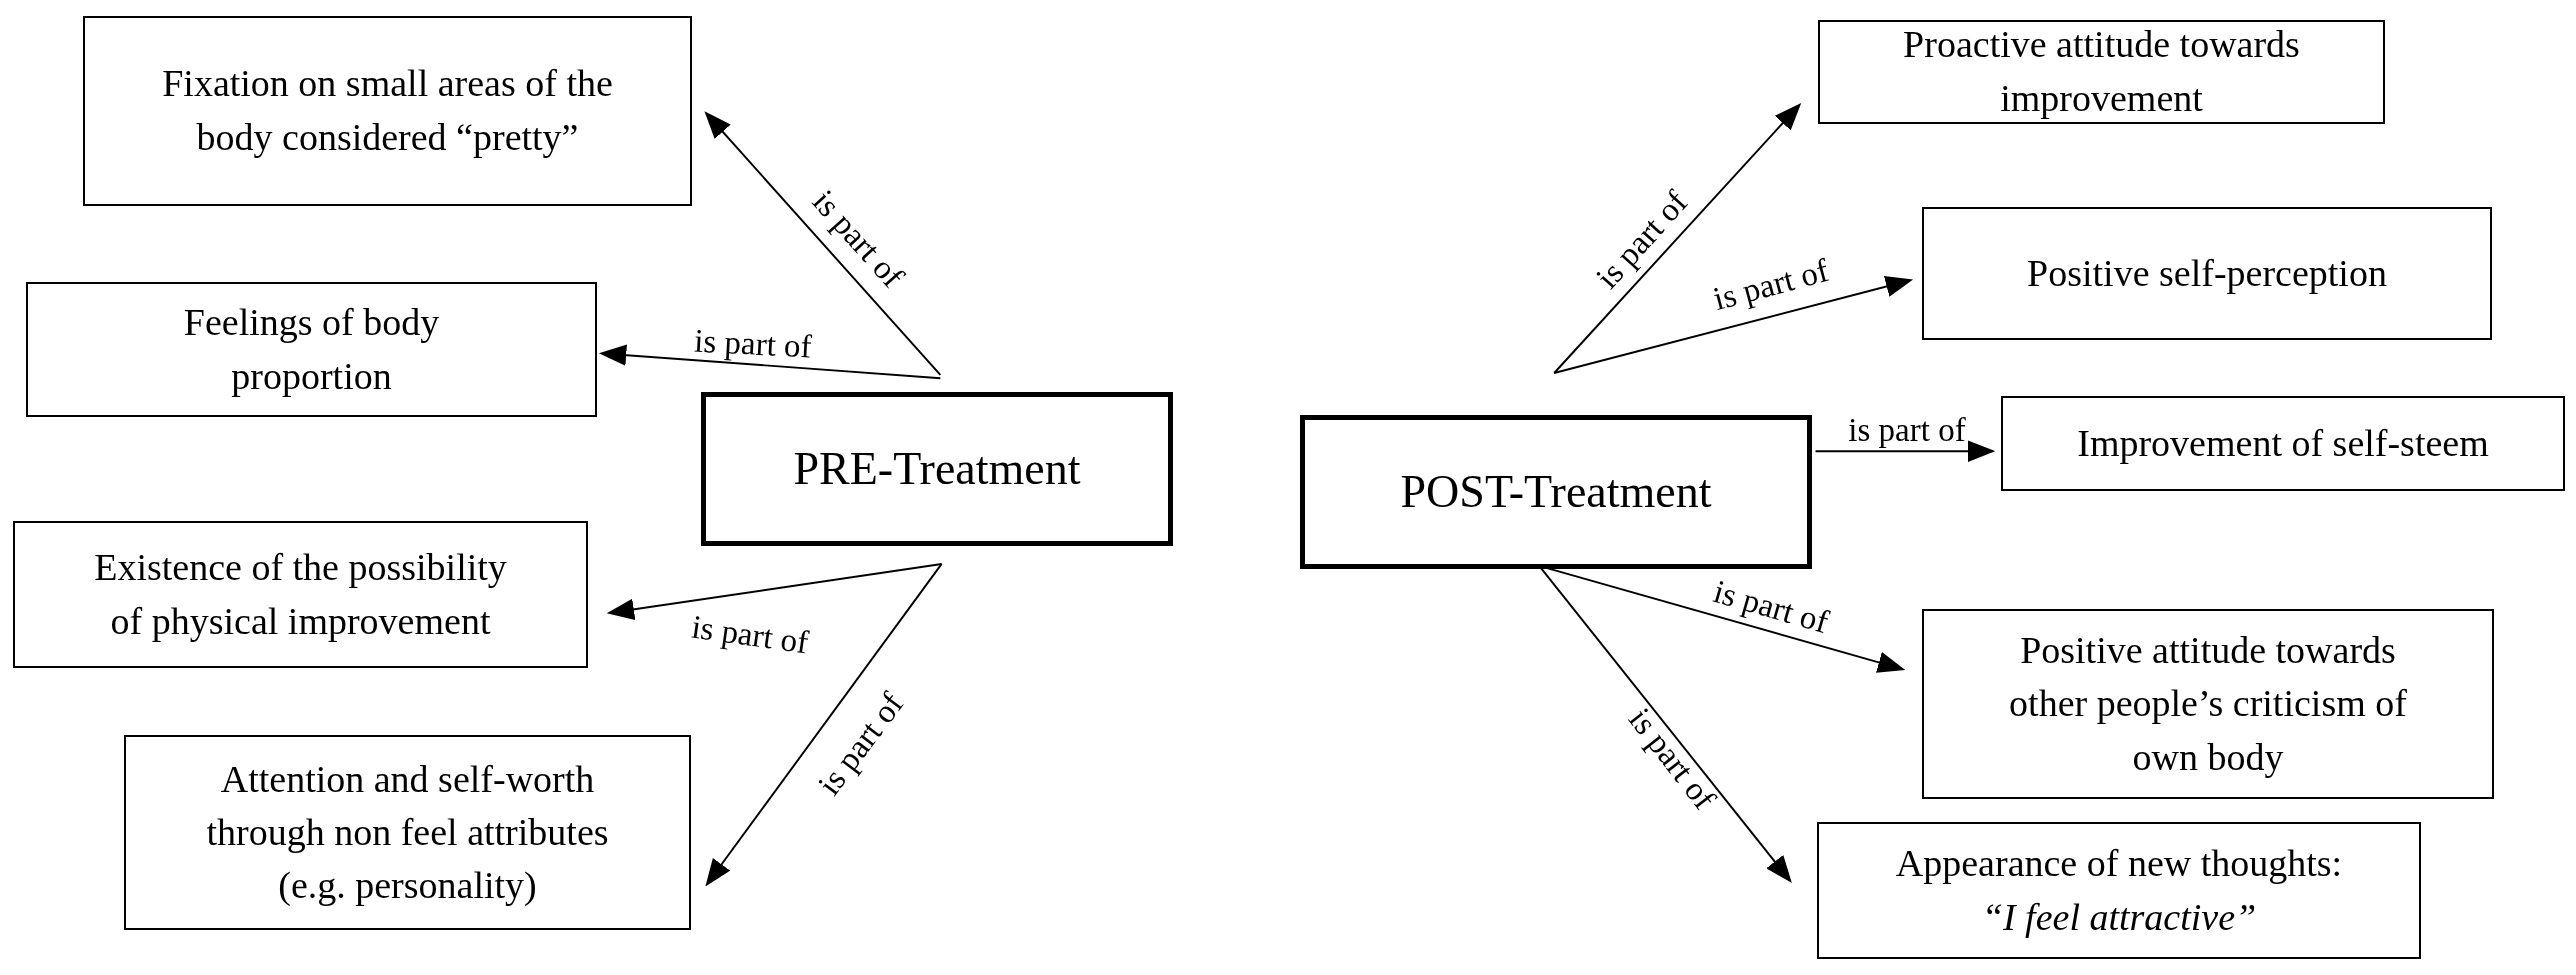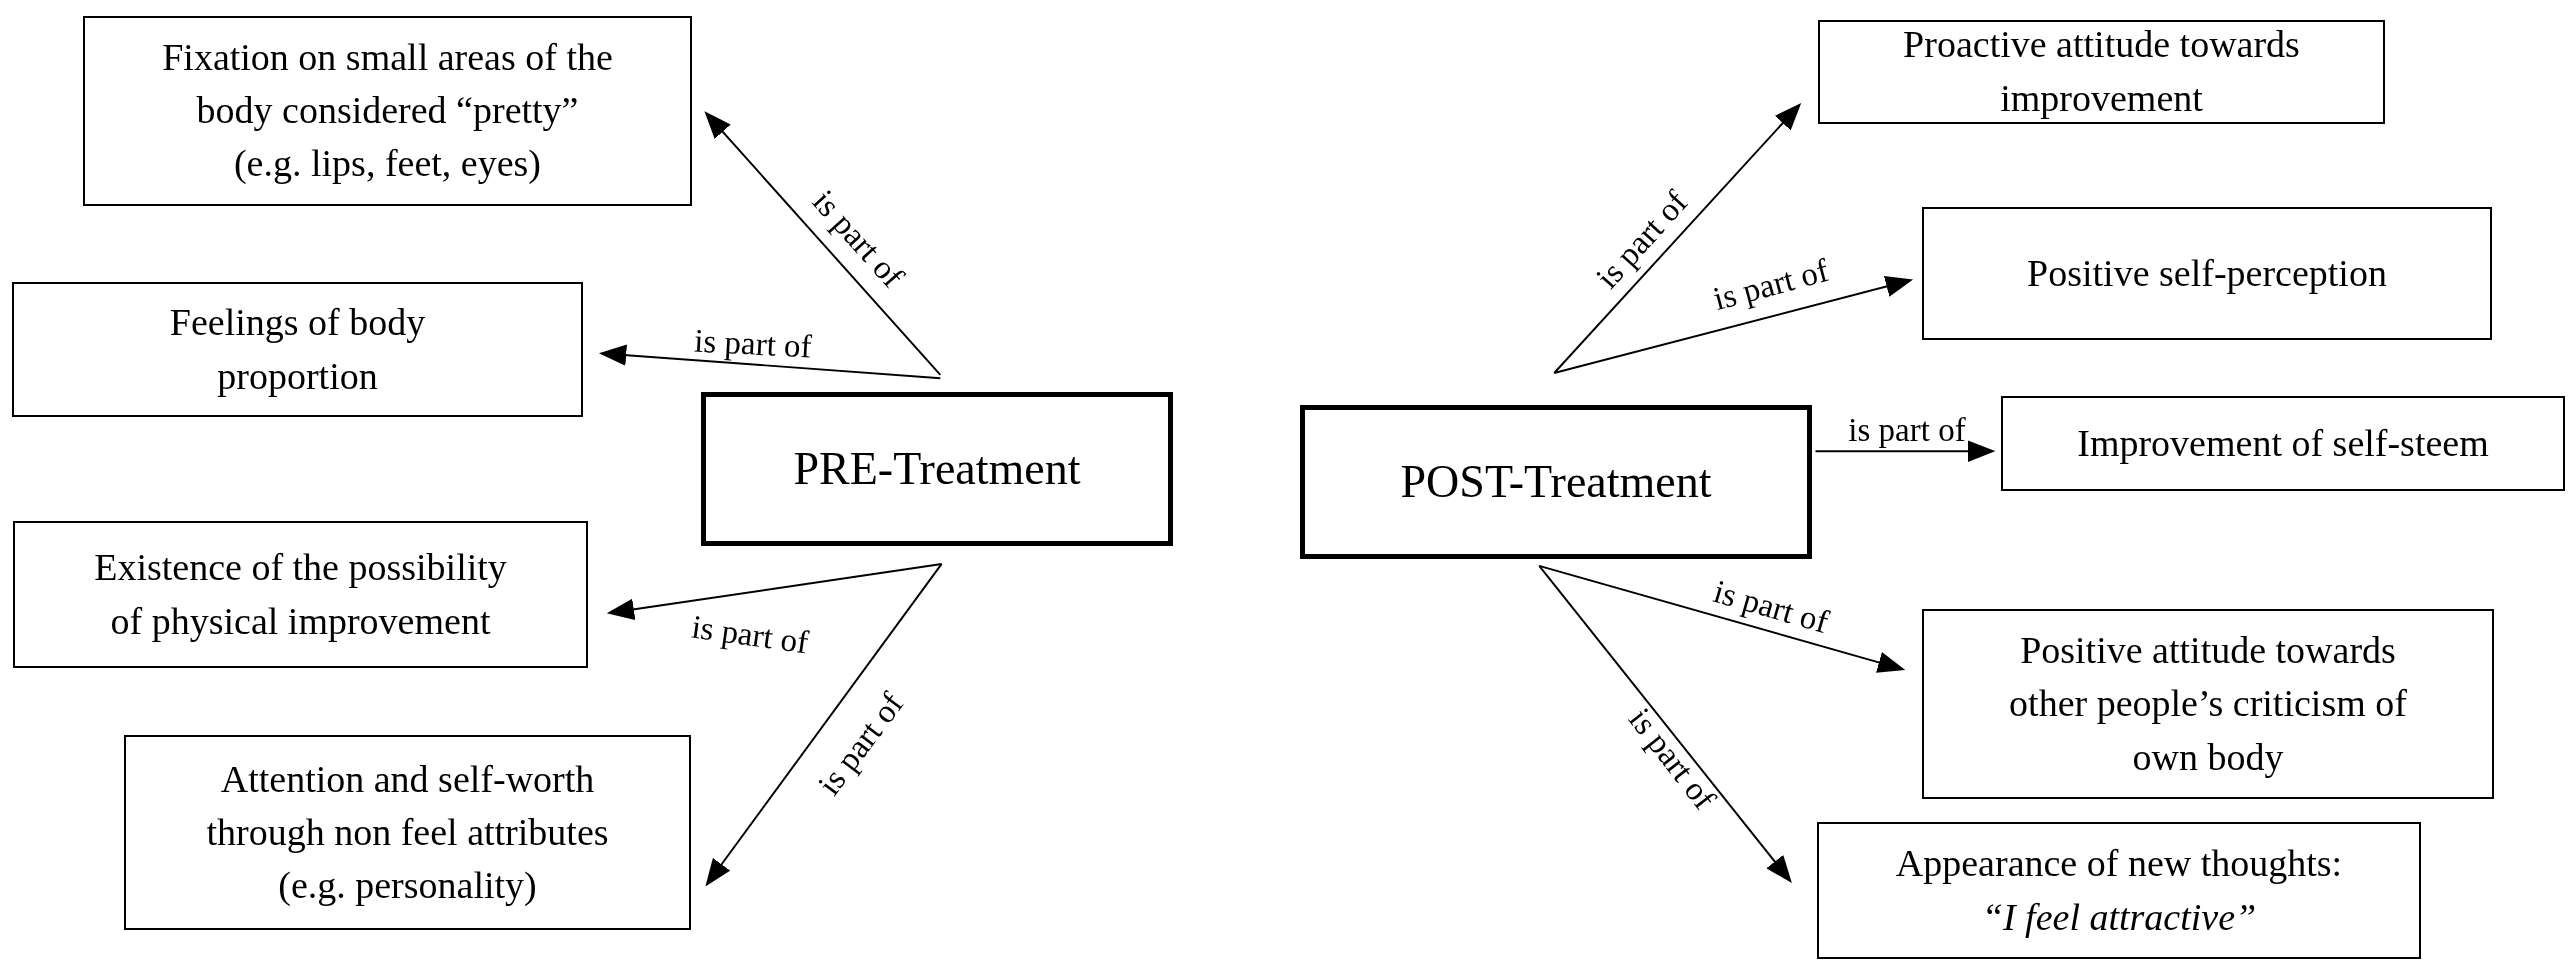--- a/index.html
+++ b/index.html
@@ -61,31 +61,30 @@
     <line x1="2385" y1="572" x2="2930" y2="430" marker-end="url(#ah)"></line>
     <line x1="2786" y1="692" x2="3056" y2="692" marker-end="url(#ah)"></line>
     <line x1="2362" y1="868" x2="2918" y2="1026" marker-end="url(#ah)"></line>
     <line x1="2362" y1="868" x2="2746" y2="1350" marker-end="url(#ah)"></line>
   </svg>
 
   <div class="node hub" style="left:701px;top:392px;width:472px;height:154px;">
     <span class="ln">PRE-Treatment</span>
   </div>
 
-  <div class="node hub" style="left:1300px;top:405px;width:512px;height:154px;">
+  <div class="node hub" style="left:1300px;top:415px;width:512px;height:154px;">
     <span class="ln">POST-Treatment</span>
   </div>
 
   <div class="node" style="left:83px;top:15.6px;width:609px;height:190px;">
     <span class="ln">Fixation on small areas of the</span>
     <span class="ln">body considered “pretty”</span>
-    <span class="ln">(e.g. lips, feet, eyes)</span>
   </div>
 
-  <div class="node" style="left:12px;top:282px;width:571px;height:135px;">
+  <div class="node" style="left:26px;top:282px;width:571px;height:135px;">
     <span class="ln">Feelings of body</span>
     <span class="ln">proportion</span>
   </div>
 
   <div class="node" style="left:13px;top:521px;width:575px;height:147px;">
     <span class="ln">Existence of the possibility</span>
     <span class="ln">of physical  improvement</span>
   </div>
 
   <div class="node" style="left:124px;top:735px;width:567px;height:195px;">

